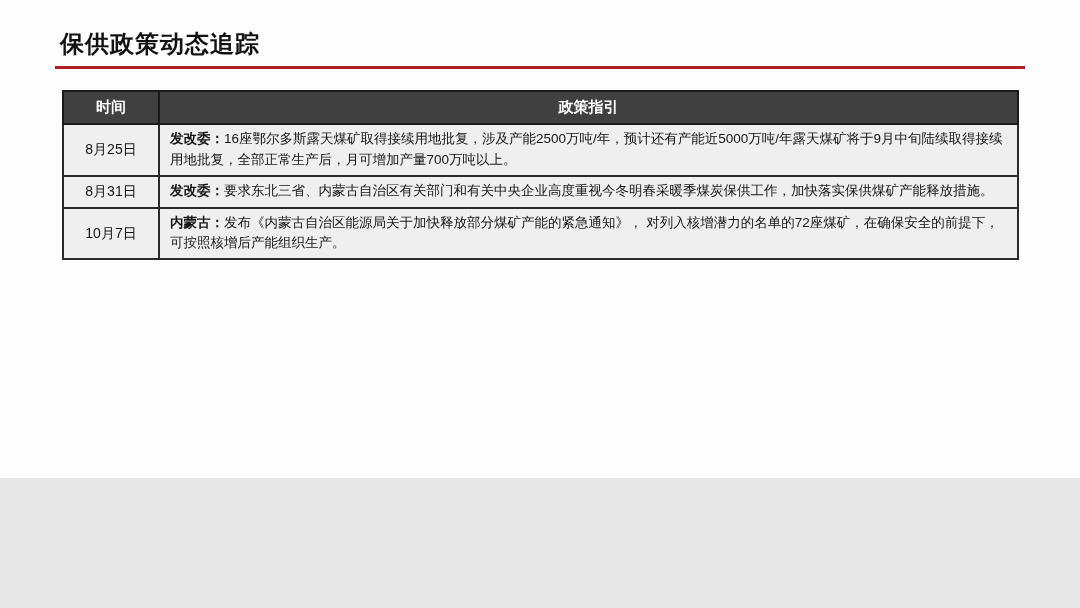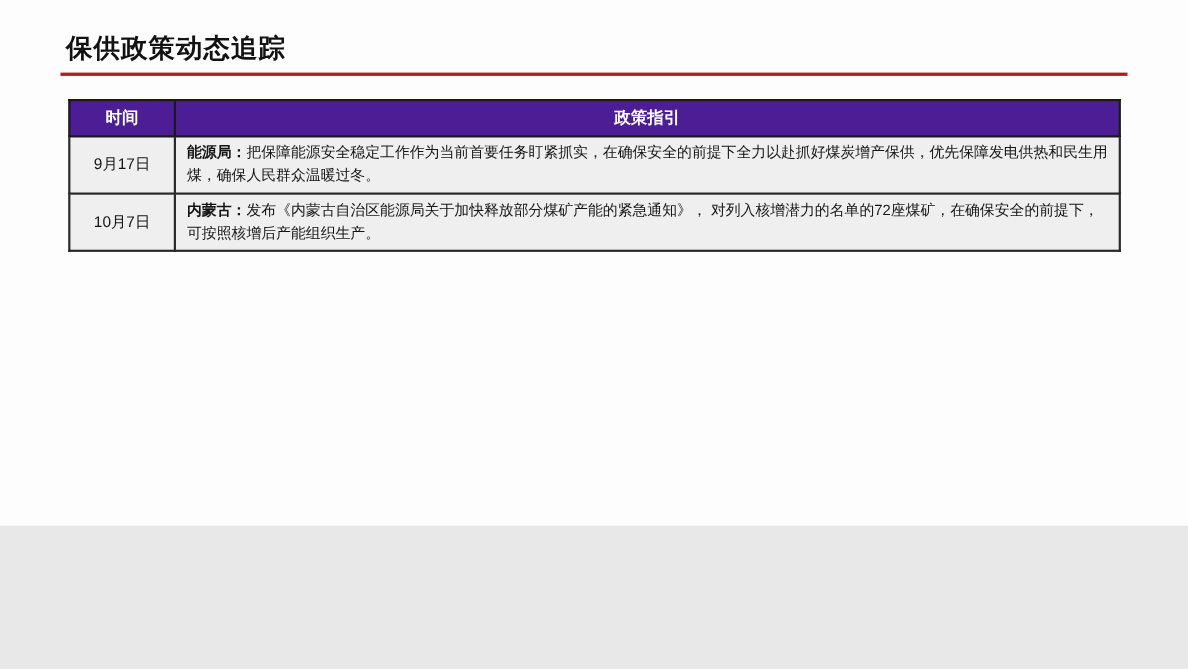--- a/index.html
+++ b/index.html
@@ -14,21 +14,21 @@
   }
   .title-rule {
     position:absolute; left:55px; top:66px; width:970px; height:3px;
     background:#b01e23;
   }
   .policy-table {
     position:absolute; left:62px; top:90px; width:957px;
     border-collapse:collapse; table-layout:fixed;
   }
   .policy-table th {
-    background:#4c1d95; color:#ffffff; font-size:15px; font-weight:bold;
+    background:#404040; color:#ffffff; font-size:15px; font-weight:bold;
     border:2px solid #1a1a1a; padding:6px 4px; text-align:center;
   }
   .policy-table td {
     background:#efefef; color:#141414;
     border:2px solid #2a2a2a; padding:4px 10px;
     font-size:13.5px; line-height:1.55; vertical-align:middle;
   }
   .policy-table col.c-date { width:96px; }
   .policy-table td.date-cell { text-align:center; font-size:14px; padding:4px 2px; }
   .policy-table td.policy-cell b { font-weight:bold; }
@@ -79,22 +79,26 @@
         <col>
       </colgroup>
     <thead>
       <tr>
         <th>时间</th>
         <th>政策指引</th>
       </tr>
     </thead>
     <tbody>
         <tr>
-          <td class="date-cell">9月17日</td>
-          <td class="policy-cell"><b>能源局：</b>把保障能源安全稳定工作作为当前首要任务盯紧抓实，在确保安全的前提下全力以赴抓好煤炭增产保供，优先保障发电供热和民生用煤，确保人民群众温暖过冬。</td>
+          <td class="date-cell">8月25日</td>
+          <td class="policy-cell"><b>发改委：</b>16座鄂尔多斯露天煤矿取得接续用地批复，涉及产能2500万吨/年，预计还有产能近5000万吨/年露天煤矿将于9月中旬陆续取得接续用地批复，全部正常生产后，月可增加产量700万吨以上。</td>
+        </tr>
+        <tr>
+          <td class="date-cell">8月31日</td>
+          <td class="policy-cell"><b>发改委：</b>要求东北三省、内蒙古自治区有关部门和有关中央企业高度重视今冬明春采暖季煤炭保供工作，加快落实保供煤矿产能释放措施。</td>
         </tr>
         <tr>
           <td class="date-cell">10月7日</td>
           <td class="policy-cell"><b>内蒙古：</b>发布《内蒙古自治区能源局关于加快释放部分煤矿产能的紧急通知》， 对列入核增潜力的名单的72座煤矿，在确保安全的前提下，可按照核增后产能组织生产。</td>
         </tr>
       </tbody>
   </table>
 
   <div class="footer-logo">
     <svg class="logo-mark" viewBox="0 0 42 42">

